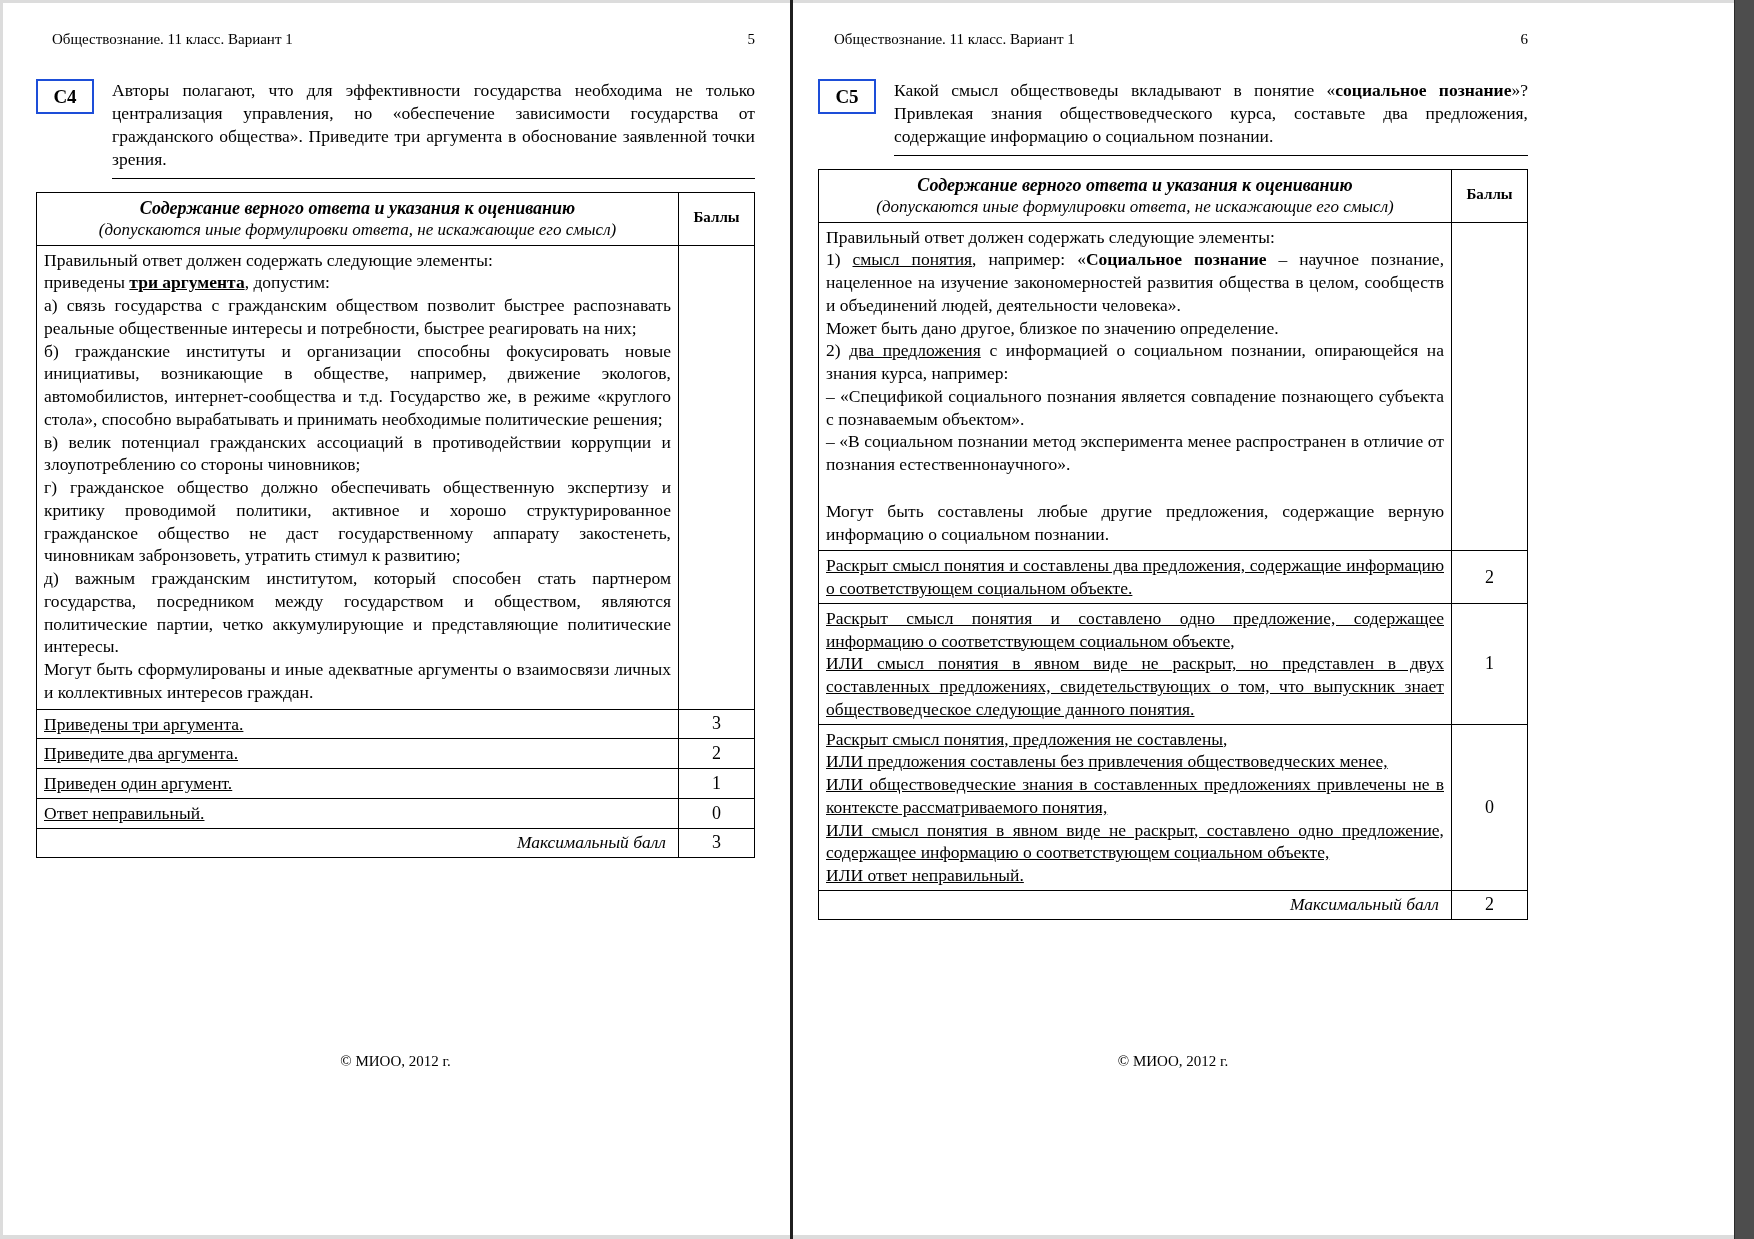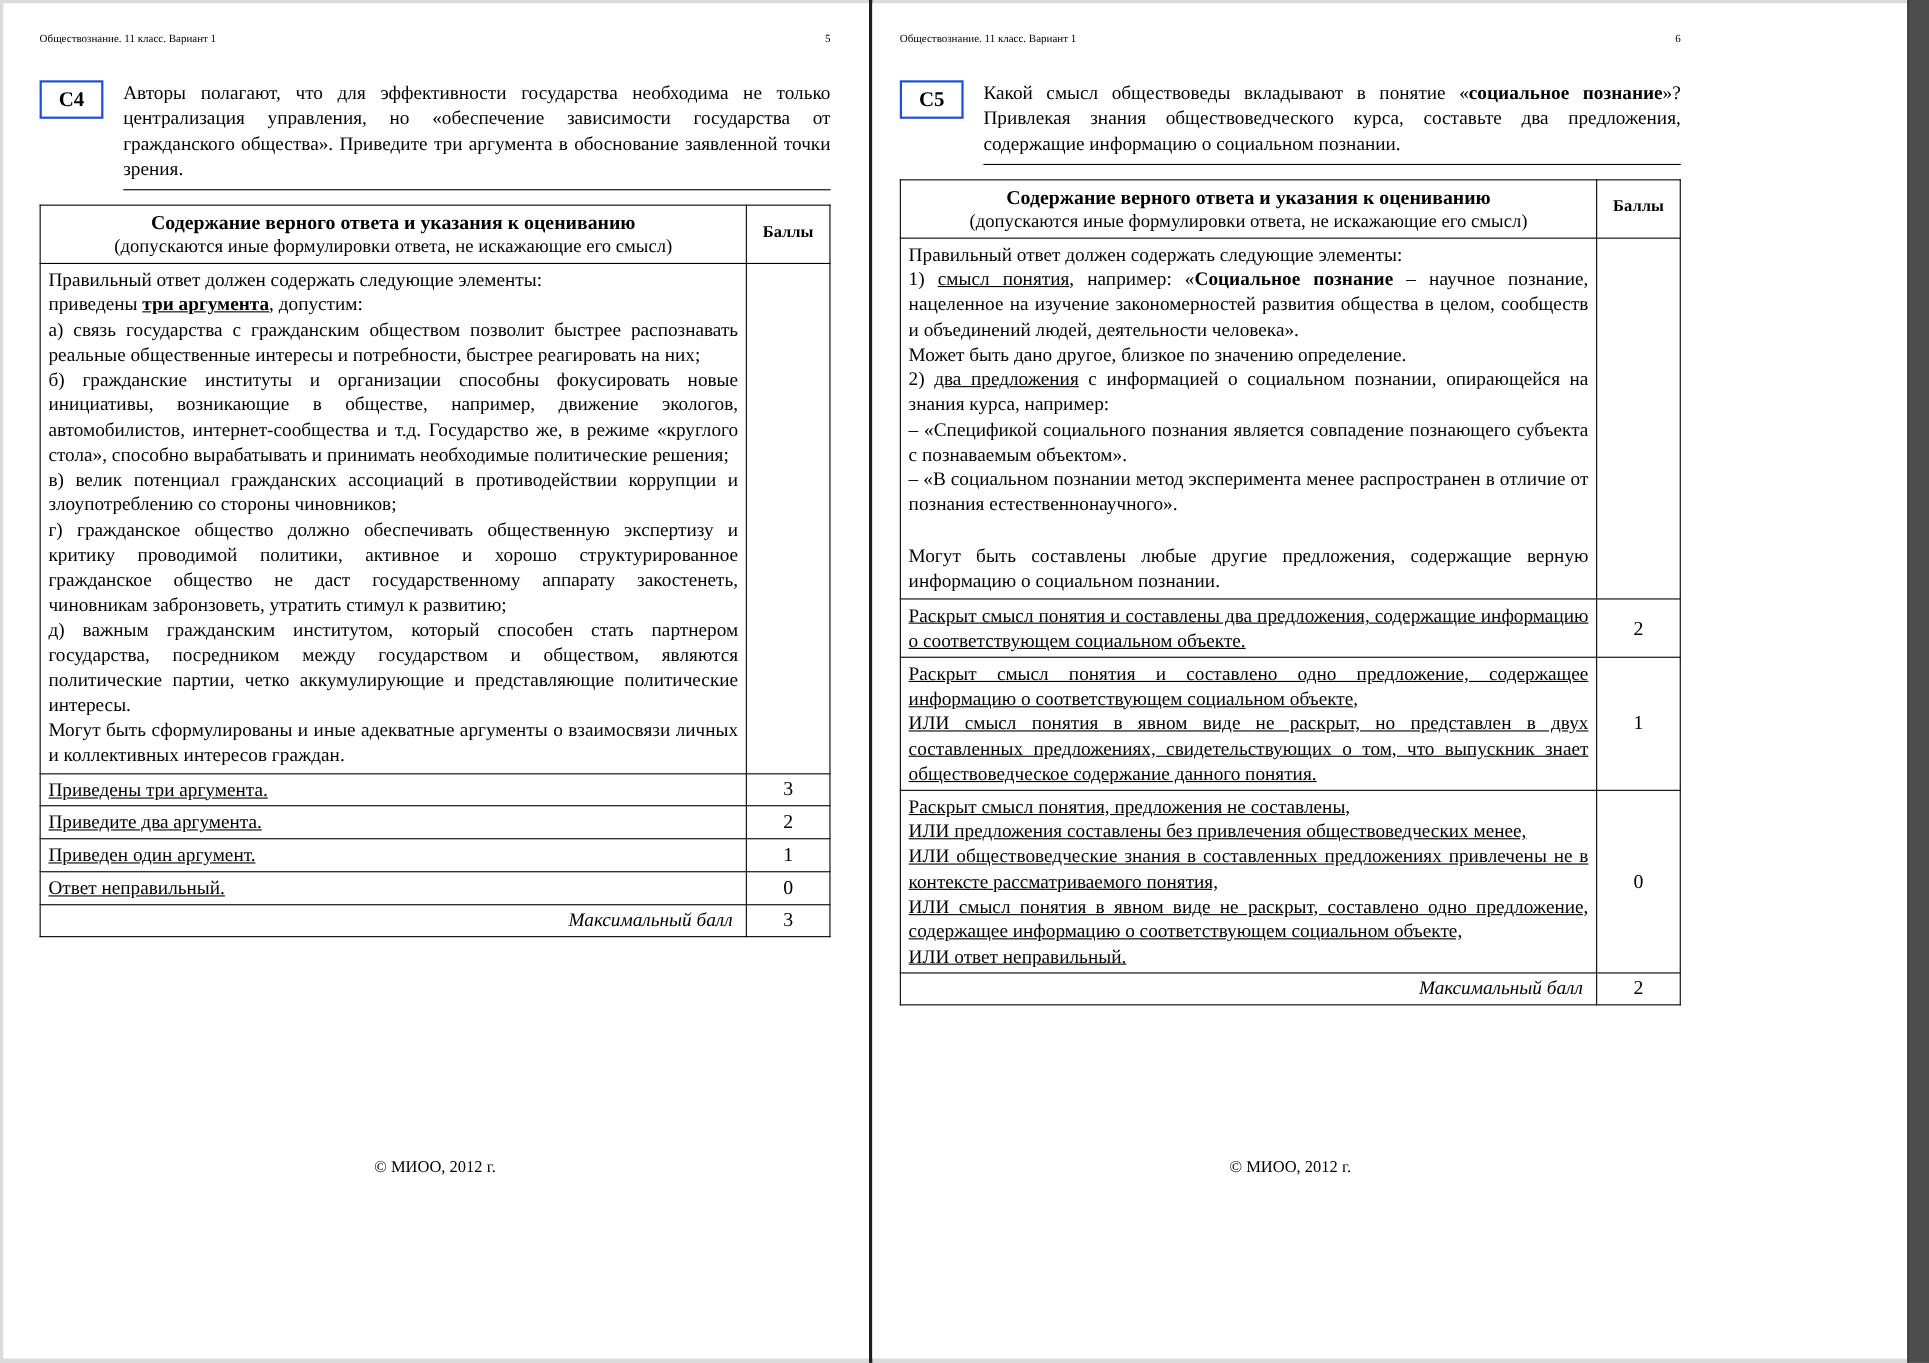--- a/index.html
+++ b/index.html
@@ -11,32 +11,32 @@
   .page-left{left:3px;width:787px;}
   .page-right{left:793px;width:941px;}
   .page-divider{position:absolute;left:790px;top:0;width:3px;height:100%;background:#1f1f1f;}
   .scrollbar{position:absolute;right:0;top:0;width:19px;height:100%;background:#4d4d4d;border-left:1px solid #2b2b2b;}
 
   .page-inner{position:relative;}
   .page-left .page-inner{padding:27px 35px 0 33px;}
   .page-right .page-inner{padding:27px 206px 0 25px;}
 
   .page-header{display:flex;justify-content:space-between;align-items:baseline;
-    font-size:10px;line-height:1.2;}
+    font-size:15px;line-height:1.2;margin-left:16px;}
 
   .task{display:flex;margin-top:31px;}
   .task-code{flex:0 0 54px;height:31px;border:2px solid #1d4ed8;display:flex;
     align-items:center;justify-content:center;font-weight:bold;font-size:19px;}
   .task-text{margin-left:18px;flex:1;align-self:flex-start;text-align:justify;
     font-size:17.5px;line-height:1.32;border-bottom:1px solid #000;padding-bottom:7px;}
 
   table.answer-table{margin-top:13px;width:100%;border-collapse:collapse;table-layout:fixed;}
   .answer-table col.col-points{width:76px;}
   .answer-table th,.answer-table td{border:1px solid #000;}
-  .criteria-header{padding:4px 6px;vertical-align:top;}
+  .criteria-header{padding:4px 6px;vertical-align:top;font-style:italic;}
   .criteria-title{font-weight:bold;font-size:18px;text-align:center;line-height:1.25;}
   .criteria-note{font-size:17px;text-align:center;line-height:1.22;font-weight:normal;}
   .points-header{font-weight:bold;font-size:15px;text-align:center;vertical-align:top;padding-top:16px;}
   .content-cell{padding:3px 7px 5px 7px;font-size:17.5px;line-height:1.3;vertical-align:top;}
   .content-cell p{margin:0;text-align:justify;}
   .content-cell p.gap{margin-top:24px;}
   .score-text{padding:3px 7px;font-size:17.5px;line-height:1.3;vertical-align:top;}
   .score-text p{margin:0;text-align:justify;text-decoration:underline;}
   .points-cell{text-align:center;font-size:18px;vertical-align:middle;padding:2px;}
   .max-label{font-style:italic;text-align:right;padding:3px 12px 4px 7px;font-size:17.5px;}
@@ -167,21 +167,21 @@
           </tr>
           <tr>
             <td class="score-text">
                 <p>Раскрыт смысл понятия и составлены два предложения, содержащие информацию о соответствующем социальном объекте.</p>
               </td>
             <td class="points-cell">2</td>
           </tr>
           <tr>
             <td class="score-text">
                 <p>Раскрыт смысл понятия и составлено одно предложение, содержащее информацию о соответствующем социальном объекте,</p>
-                <p>ИЛИ смысл понятия в явном виде не раскрыт, но представлен в двух составленных предложениях, свидетельствующих о том, что выпускник знает обществоведческое содержание данного понятия.</p>
+                <p>ИЛИ смысл понятия в явном виде не раскрыт, но представлен в двух составленных предложениях, свидетельствующих о том, что выпускник знает обществоведческое следующие данного понятия.</p>
               </td>
             <td class="points-cell">1</td>
           </tr>
           <tr>
             <td class="score-text">
                 <p>Раскрыт смысл понятия, предложения не составлены,</p>
                 <p>ИЛИ предложения составлены без привлечения обществоведческих менее,</p>
                 <p>ИЛИ обществоведческие знания в составленных предложениях привлечены не в контексте рассматриваемого понятия,</p>
                 <p>ИЛИ смысл понятия в явном виде не раскрыт, составлено одно предложение, содержащее информацию о соответствующем социальном объекте,</p>
                 <p>ИЛИ ответ неправильный.</p>

